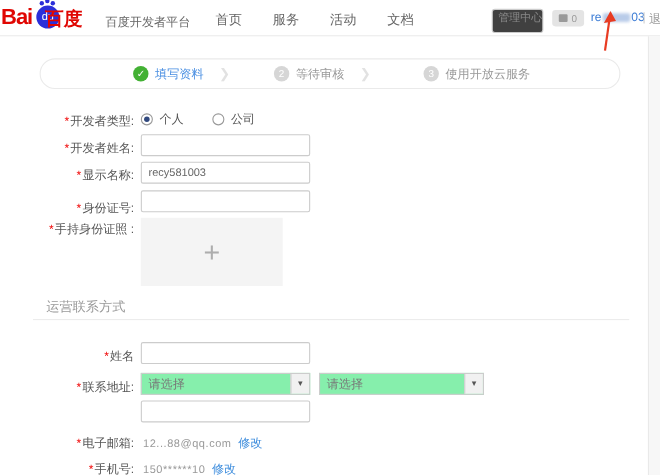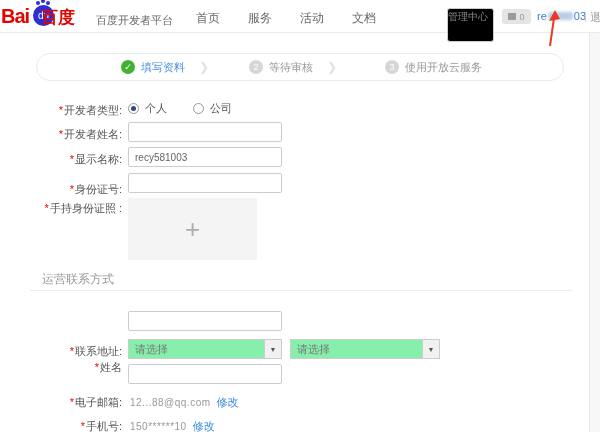--- a/index.html
+++ b/index.html
@@ -10,21 +10,21 @@
   
   .header { position:absolute; left:0; top:0; width:600px; height:33px; background:#fff; border-bottom:1px solid #ebebeb; }
   .logo-bai { position:absolute; left:1px; top:5px; font-size:20px; font-weight:bold; color:#e00602; letter-spacing:-1px; }
   .paw { position:absolute; left:33px; top:5px; width:21px; height:21px; background:#2b2fd9; border-radius:50%; color:#fff; font-size:10px; font-weight:normal; text-align:center; line-height:22px; }
   .paw::before { content:""; position:absolute; left:3px; top:-4px; width:4px; height:4px; border-radius:50%; background:#2b2fd9;
                  box-shadow: 5px -2px 0 #2b2fd9, 10px 0 0 #2b2fd9; }
   .logo-cn { position:absolute; left:41px; top:6px; font-size:17px; font-weight:bold; color:#e00602; }
   .site-title { position:absolute; left:96px; top:13px; font-size:11px; color:#666; }
   .nav { position:absolute; left:196px; top:10px; display:flex; gap:28px; }
   .nav span { font-size:12px; color:#666; cursor:pointer; }
-  .manage-btn { position:absolute; left:447px; top:8px; width:47px; height:34px; border:1px solid #ccc; border-radius:3px; font-size:10px; color:#8a8a8a; text-align:left; line-height:16px; background:#000000; }
+  .manage-btn { position:absolute; left:447px; top:8px; width:47px; height:22px; border:1px solid #ccc; border-radius:3px; font-size:10px; color:#8a8a8a; text-align:right; line-height:16px; background:#404040; }
   .msg-badge { position:absolute; left:502px; top:9px; width:29px; height:15px; background:#e4e4e4; border-radius:3px; display:flex; align-items:center; justify-content:center; gap:3px; }
   .msg-icon { width:8px; height:7px; background:#9a9a9a; border-radius:1px; display:inline-block; }
   .msg-count { font-size:9px; color:#9a9a9a; }
   .username { position:absolute; left:537px; top:10px; font-size:11px; color:#3a7bd5; display:flex; align-items:center; white-space:nowrap;text-align:center; }
   .blur-block { display:inline-block; width:25px; height:8px; margin:0 1px; background:#b9cce9; border-radius:2px; filter:blur(1.5px); }
   .sep { position:absolute; left:584px; top:10px; font-size:11px; color:#ccc; }
   .logout { position:absolute; left:590px; top:10px; font-size:11px; color:#999; white-space:nowrap; }
   .right-strip { position:absolute; left:589px; top:33px; width:11px; height:399px; background:#f7f7f7; border-left:1px solid #e9e9e9; }
 
   
@@ -142,21 +142,21 @@
   <div class="flabel" style="top:201px;">
     <span class="req">*</span><span>手持身份证照 :</span>
   </div>
   <div class="upload-box">
     <span class="plus">+</span>
   </div>
 
   <div class="section-title">运营联系方式</div>
   <div class="divider"></div>
 
-  <div class="flabel" style="top:316px;margin-top:44px;">
+  <div class="flabel" style="top:316px;">
     <span class="req">*</span><span>姓名</span>
   </div>
   <input class="tinput" style="top: 311px;" value="">
 
   <div class="flabel" style="top:344px;">
     <span class="req">*</span><span>联系地址:</span>
   </div>
   <div class="selectbox" style="left:128px; width:154px;">
     <span class="sel-text">请选择</span>
     <span class="sel-btn">▼</span>

